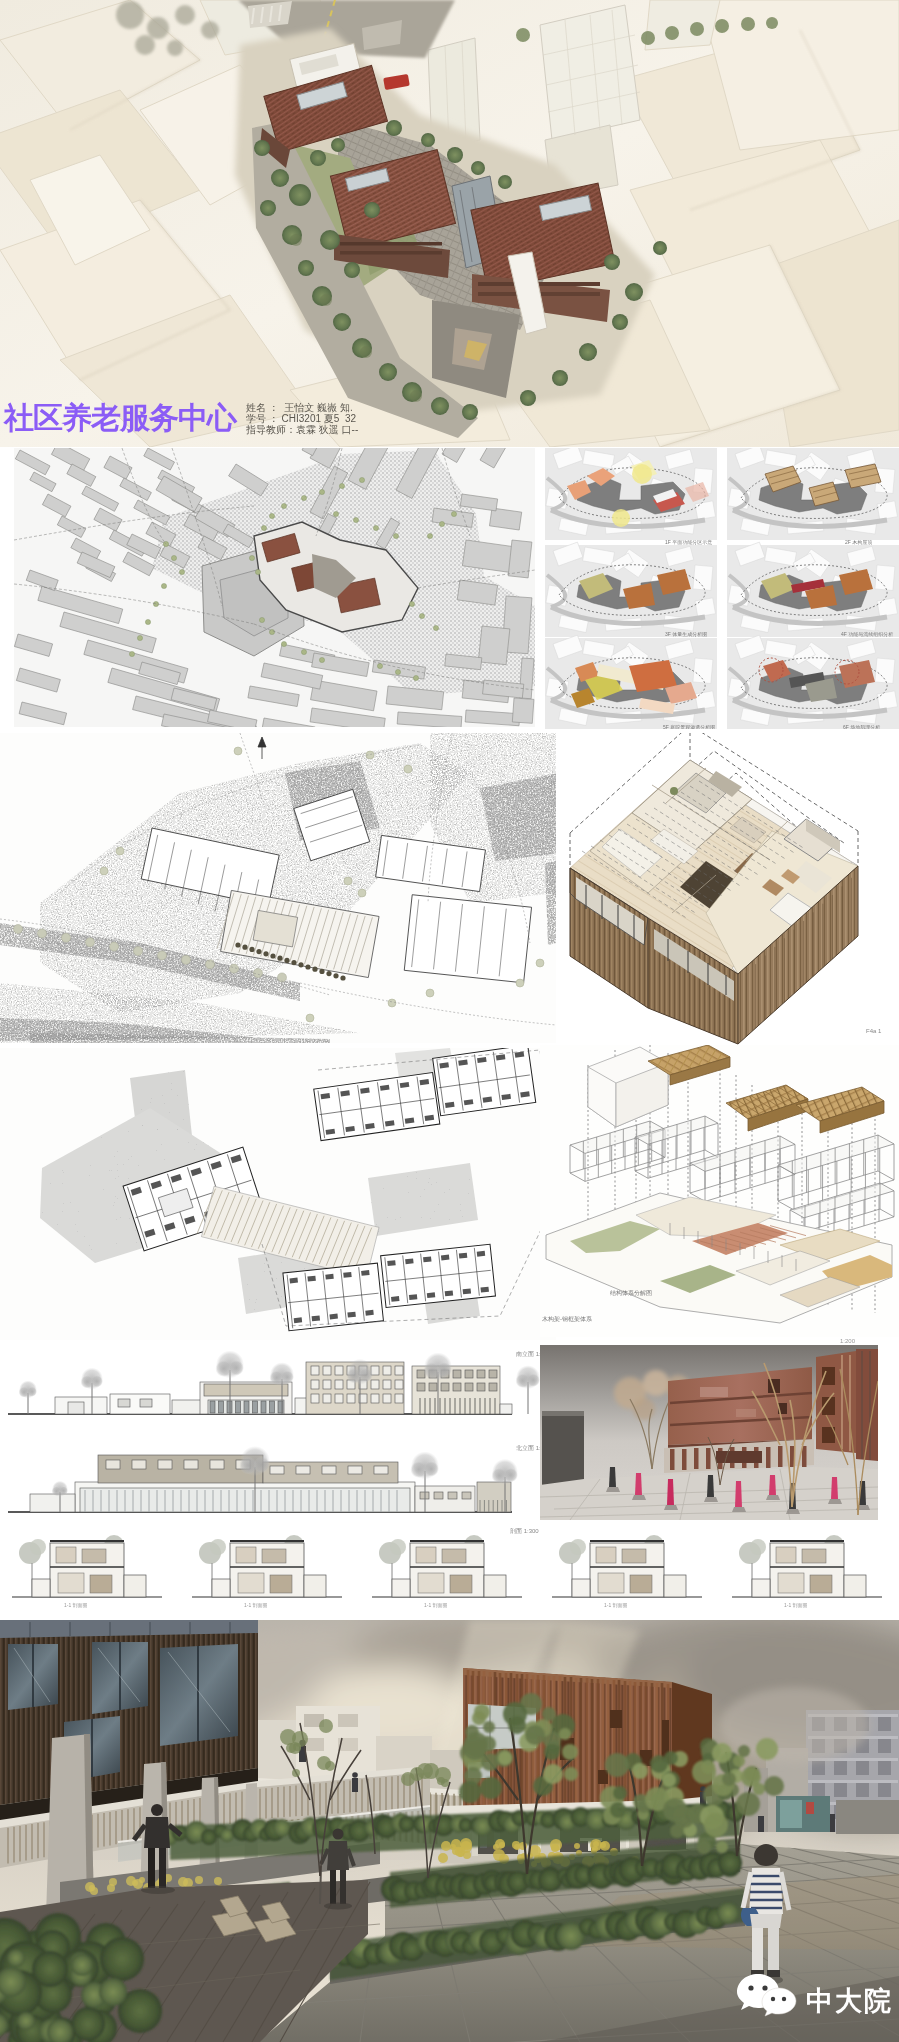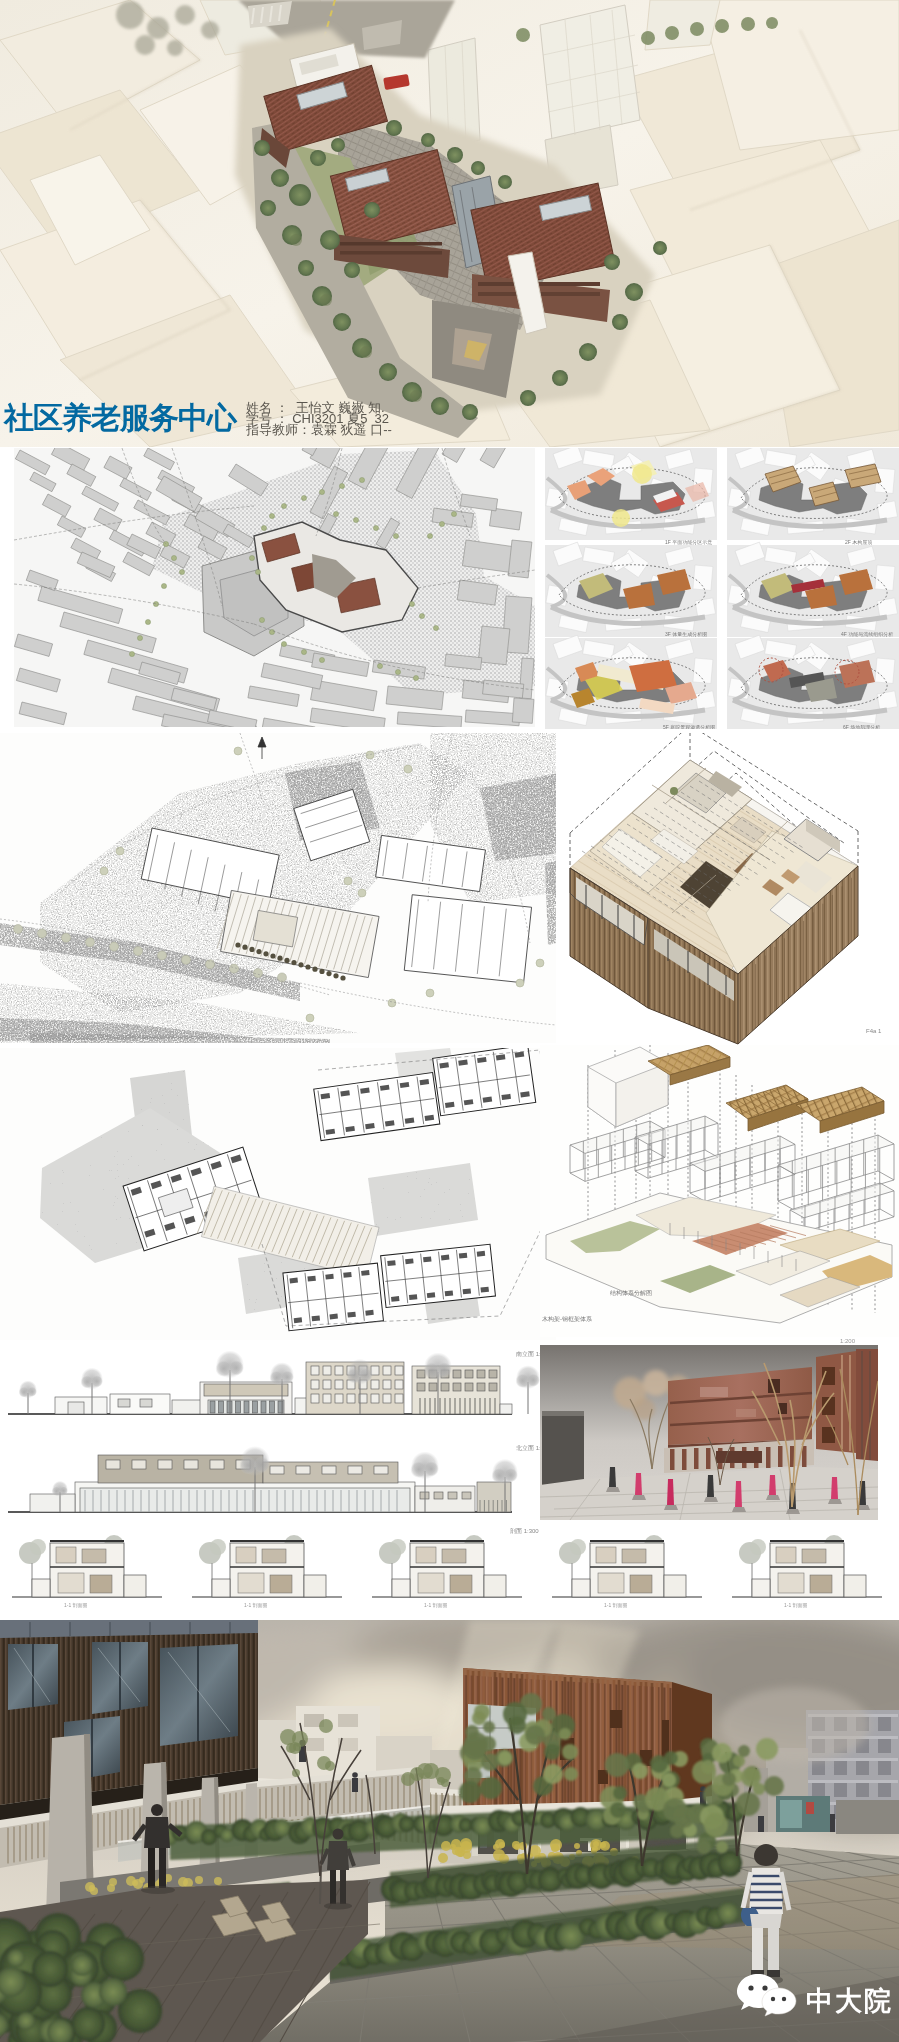--- a/index.html
+++ b/index.html
@@ -211,23 +211,23 @@
 </g>
 
 <g fill="#6c7a52" opacity="0.5">
 <circle cx="296" cy="240" r="6"></circle>
         <circle cx="326" cy="300" r="6"></circle>
         <circle cx="366" cy="352" r="6"></circle>
         <circle cx="416" cy="396" r="6"></circle>
 </g>
 </svg>
 
-<div class="abs" style="left:4px;top:398px;white-space:nowrap;color:#0369a1;font-size:30px;font-weight:bold;letter-spacing:-1px;font-family:Liberation Sans, sans-serif">社区养老服务中心</div>
-
-<div class="abs" style="left:246px;top:402px;width:170px;color:#5a564e;font-size:13px;line-height:11px;font-family:'Liberation Sans',sans-serif">姓名&nbsp;：&nbsp;&nbsp;王怡文&nbsp;巍嶶&nbsp;知.&nbsp;&nbsp;<br>学号&nbsp;：&nbsp;CHI3201&nbsp;夏5&nbsp;&nbsp;32<br>指导教师：袁霖&nbsp;狄遥&nbsp;口--</div>
+<div class="abs" style="left:4px;top:398px;white-space:nowrap;color:#8b5cf6;font-size:30px;font-weight:bold;letter-spacing:-1px;font-family:Liberation Sans, sans-serif">社区养老服务中心</div>
+
+<div class="abs" style="left:246px;top:402px;width:170px;color:#5a564e;font-size:10px;line-height:11px;font-family:'Liberation Sans',sans-serif">姓名&nbsp;：&nbsp;&nbsp;王怡文&nbsp;巍嶶&nbsp;知.&nbsp;&nbsp;<br>学号&nbsp;：&nbsp;CHI3201&nbsp;夏5&nbsp;&nbsp;32<br>指导教师：袁霖&nbsp;狄遥&nbsp;口--</div>
 </div>
 
 <div class="abs" style="left:14px;top:448px;width:521px;height:279px">
 <svg width="521" height="279" viewBox="0 0 521 279">
 <defs>
 <pattern id="dots" width="4" height="4" patternUnits="userSpaceOnUse">
           <rect width="4" height="4" fill="#ededec"></rect>
           <circle cx="1" cy="1" r="0.8" fill="#9a9a9a"></circle>
           <circle cx="3" cy="3" r="0.7" fill="#aaa"></circle>
         </pattern>

